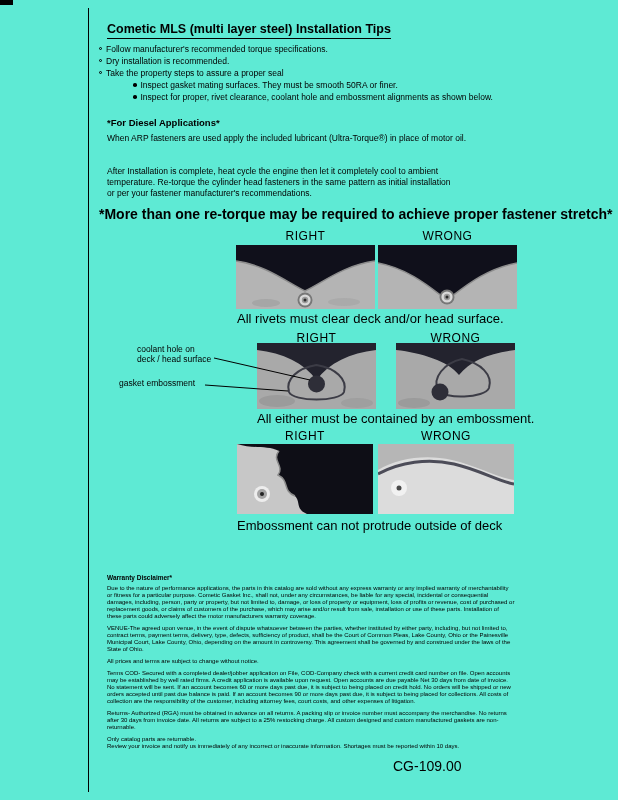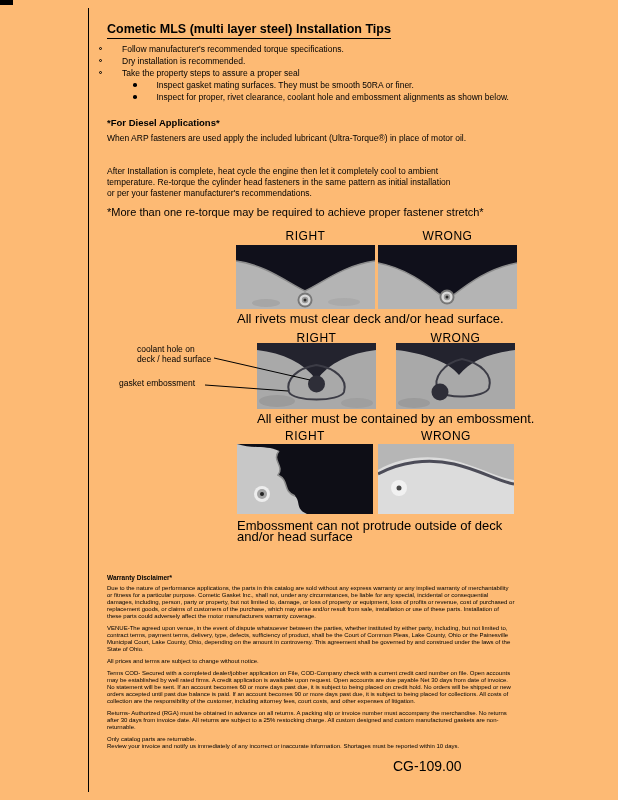--- a/index.html
+++ b/index.html
@@ -1,38 +1,38 @@
 <!DOCTYPE html>
 <html><head>
 <meta charset="utf-8">
 <style>
   * { margin:0; padding:0; box-sizing:border-box; }
   html,body { background:#fff; }
   body { width:618px; height:800px; font-family:"Liberation Sans", sans-serif; color:#000; position:relative; }
-  .page { position:absolute; left:0; top:0; width:618px; height:800px; background:#fdba74; overflow:hidden; }
+  .page { position:absolute; left:0; top:0; width:618px; height:800px; background:#5eead4; overflow:hidden; }
 
   .crop-mark { position:absolute; left:0; top:0; width:13px; height:5px; background:#000; }
   .left-rule { position:absolute; left:88px; top:8px; width:1px; height:784px; background:#000; }
 
   .title { position:absolute; left:107px; top:22px; font-size:12.5px; font-weight:bold;
            border-bottom:1.5px solid #000; padding-bottom:2px; white-space:nowrap; }
 
   .bullets { position:absolute; left:99px; top:43px; font-size:8.5px; }
-  .b { display:flex; align-items:flex-start; gap:20px; line-height:12px; }
+  .b { display:flex; align-items:flex-start; gap:4px; line-height:12px; }
   .b span.txt { white-space:nowrap; }
   .ring { width:3px; height:3px; border:1px solid #000; border-radius:50%; margin-top:4px; flex:none; }
   .dot  { width:3.5px; height:3.5px; background:#000; border-radius:50%; margin-top:4px; flex:none; }
   .sub { margin-left:34px; }
 
   .diesel-heading { position:absolute; left:107px; top:117px; font-size:9.5px; font-weight:bold; white-space:nowrap; }
   .para { position:absolute; left:107px; font-size:8.5px; line-height:11px; }
   .para div { white-space:nowrap; }
   .p1 { top:133px; }
   .p2 { top:166px; }
-  .note { position:absolute; left:107px; top:206px; font-size:11px; white-space:nowrap; }
+  .note { position:absolute; left:99px; top:206px; font-size:14px; white-space:nowrap;font-weight:bold; }
 
   .dlabel { position:absolute; font-size:12px; letter-spacing:0.5px; text-align:center; }
   .panel { position:absolute; }
   .panel svg { display:block; }
   .caption { position:absolute; font-size:13px; line-height:11px; white-space:nowrap; }
 
   .callout { position:absolute; font-size:8.5px; line-height:10px; }
   .callout div { white-space:nowrap; }
   .pointer-lines { position:absolute; left:205px; top:350px; pointer-events:none; }
 
@@ -183,21 +183,20 @@
       <path d="M0,30 C22,18 50,14 76,20 C102,26 122,38 136,40" stroke="#4c4c58" stroke-width="3" fill="none"></path>
       <g>
         <circle cx="21" cy="44" r="8" fill="#f1f1f1"></circle>
         <circle cx="21" cy="44" r="2.5" fill="#4a4a4a"></circle>
       </g>
     </svg>
   </div>
 
   <div class="caption" style="left:237px; top:520px;">
     <div>Embossment can not protrude outside of deck</div>
-    <div>and/or head surface</div>
   </div>
 
   <div class="warranty">
     <div class="wh">Warranty Disclaimer*</div>
     <p>Due to the nature of performance applications, the parts in this catalog are sold without any express warranty or any implied warranty of merchantability or fitness for a particular purpose.  Cometic Gasket Inc., shall not, under any circumstances, be liable for any special, incidental or consequential damages, including, person, party or property, but not limited to, damage, or loss of property or equipment, loss of profits or revenue, cost of purchased or replacement goods, or claims of customers of the purchase, which may arise and/or result from sale, installation or use of these parts.  Installation of these parts could adversely affect the motor manufacturers warranty coverage.</p>
     <p>VENUE-The agreed upon venue, in the event of dispute whatsoever between the parties, whether instituted by either party, including, but not limited to, contract terms, payment terms, delivery, type, defects, sufficiency of product, shall be the Court of Common Pleas, Lake County, Ohio or the Painesville Municipal Court, Lake County, Ohio, depending on the amount in controversy. This agreement shall be governed by and construed under the laws of the State of Ohio.</p>
     <p>All prices and terms are subject to change without notice.</p>
     <p>Terms COD- Secured with a completed dealer/jobber application on File, COD-Company check with a current credit card number on file.  Open accounts may be established by well rated firms.  A credit application is available upon request.  Open accounts are due payable Net 30 days from date of invoice.  No statement will be sent.  If an account becomes 60 or more days past due, it is subject to being placed on credit hold.  No orders will be shipped or new orders accepted until past due balance is paid.  If an account becomes 90 or more days past due, it is subject to being placed for collections.  All costs of collection are the responsibility of the customer, including attorney fees, court costs, and other expenses of litigation.</p>
     <p>Returns- Authorized (RGA) must be obtained in advance on all returns.  A packing slip or invoice number must accompany the merchandise.  No returns after 30 days from invoice date.  All returns are subject to a 25% restocking charge.  All custom designed and custom manufactured gaskets are non-returnable.</p>
     <p class="tight">Only catalog parts are returnable.</p>

